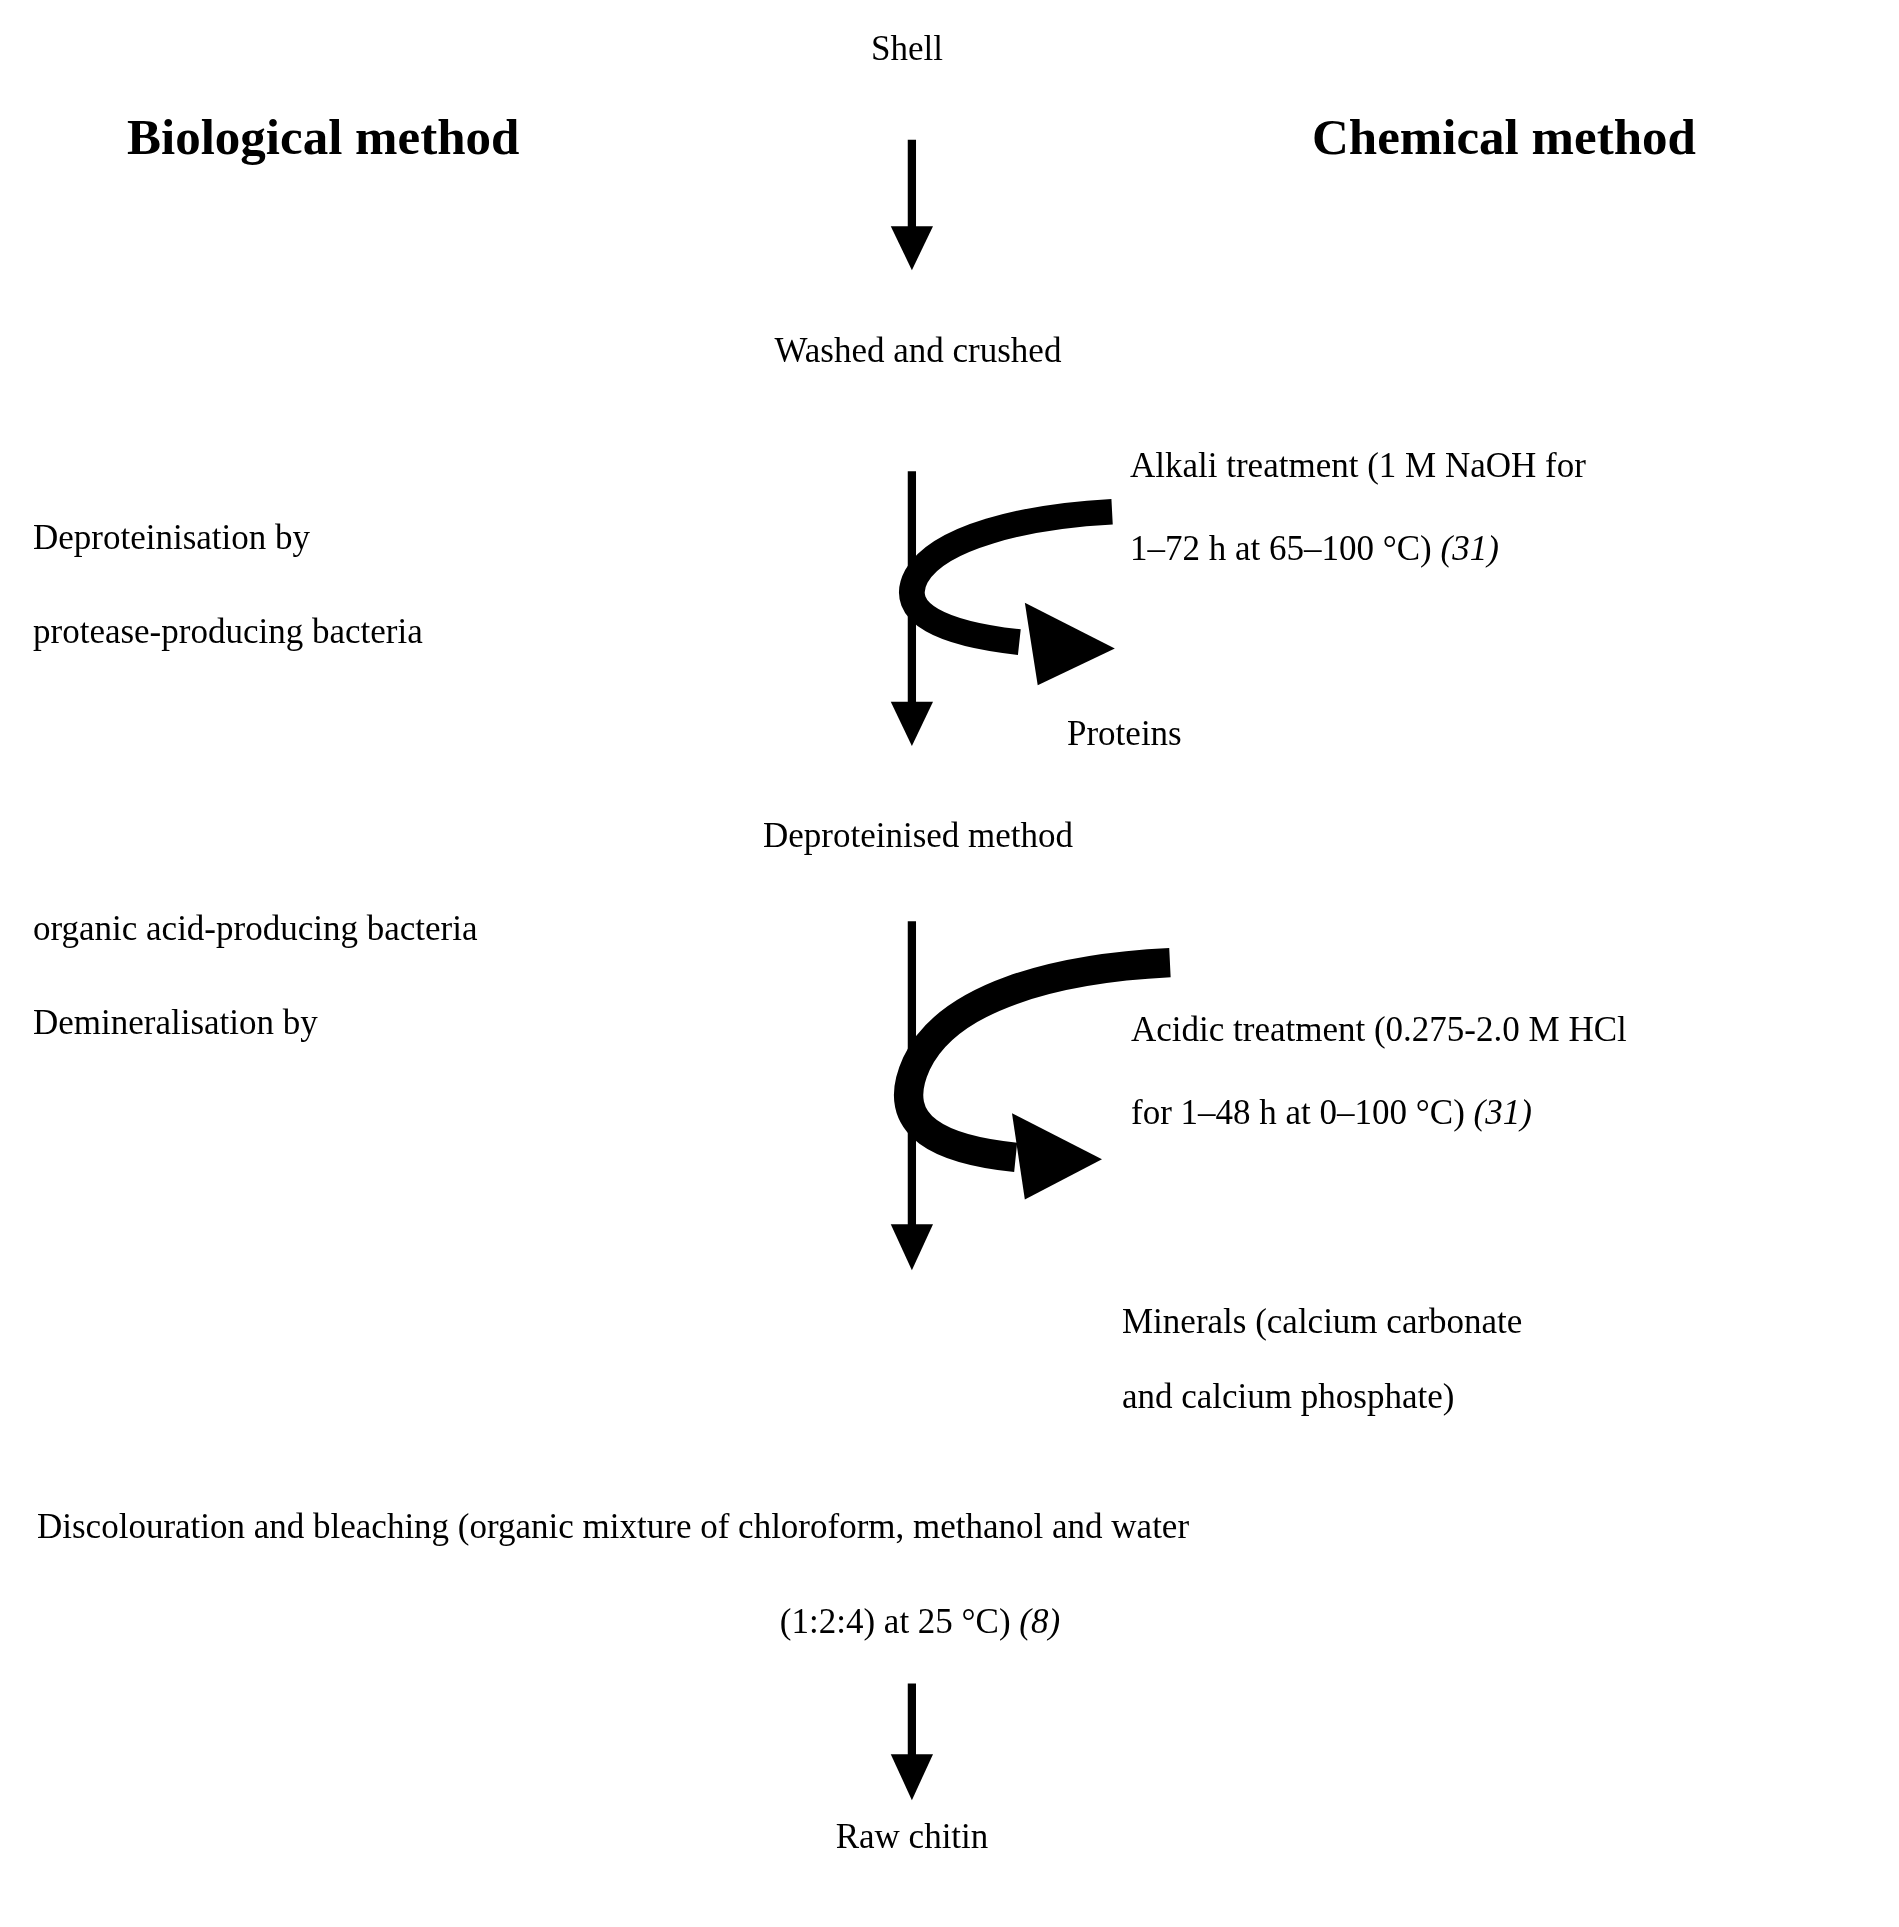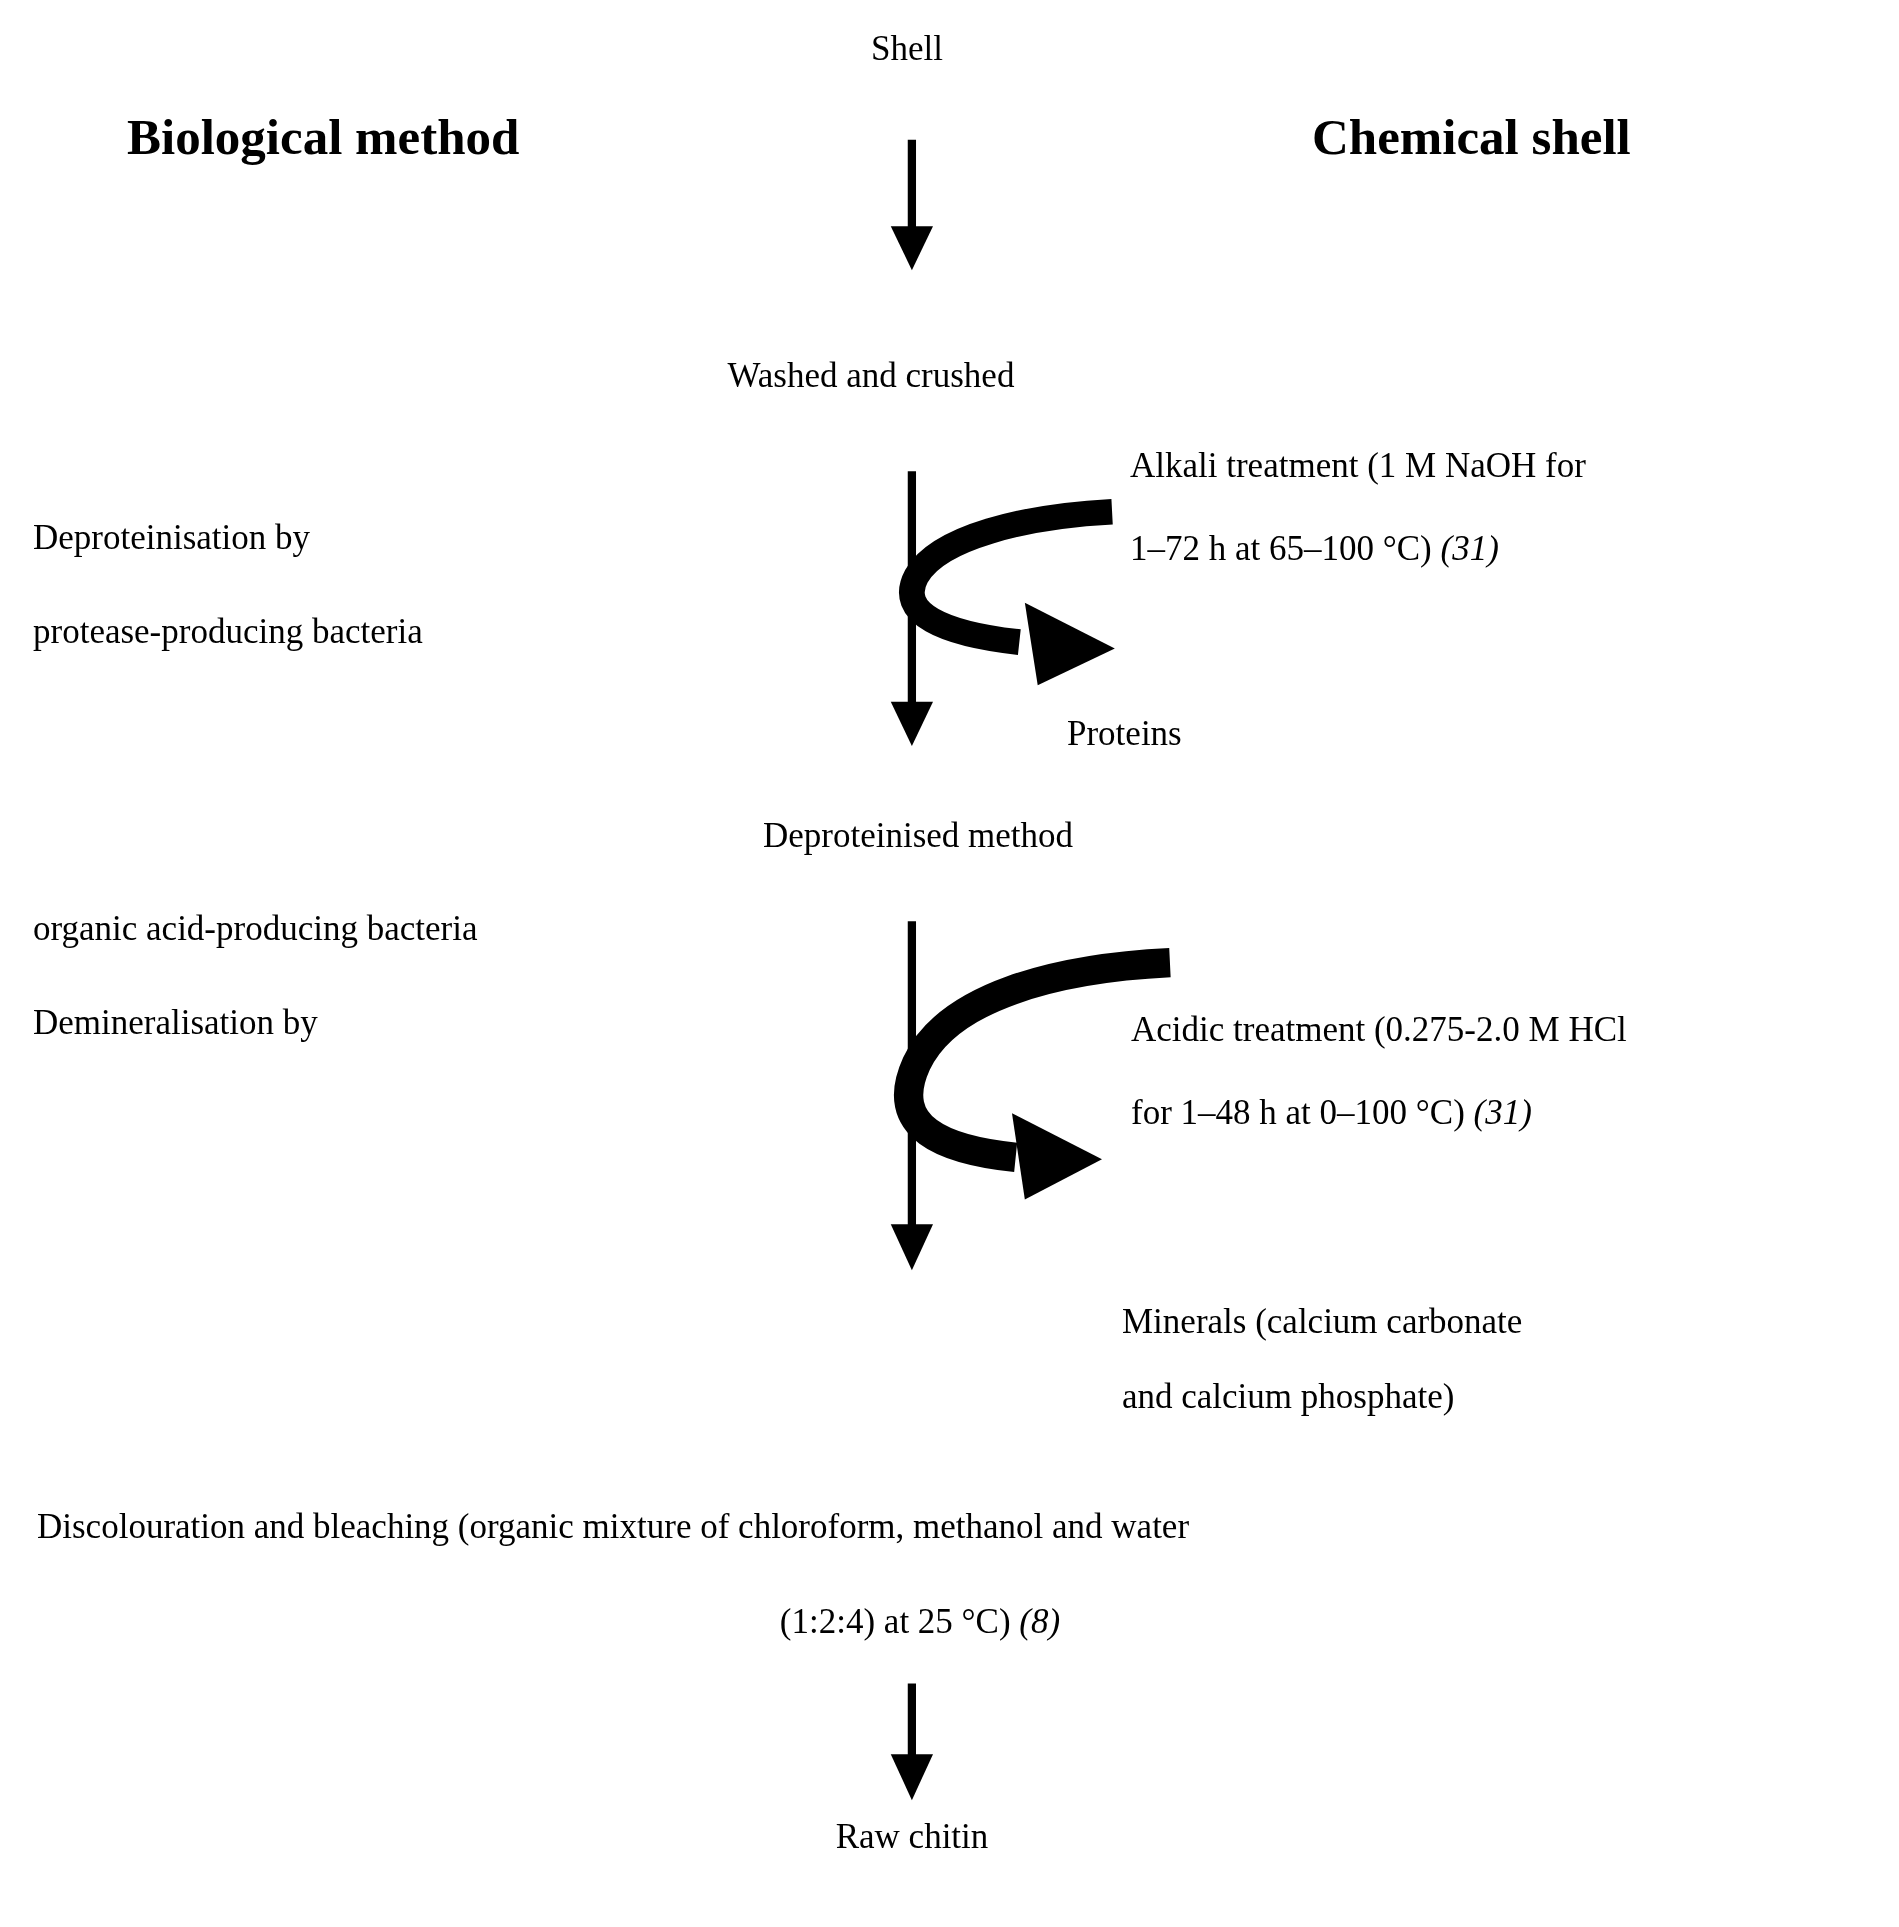--- a/index.html
+++ b/index.html
@@ -53,23 +53,23 @@
   <g>
     <line class="stroke-line" x1="993" y1="1833" x2="993" y2="1914" stroke-width="9"></line>
     <polygon class="fill-ink" points="970,1910 1016,1910 993,1960"></polygon>
   </g>
 </svg>
 
 <div class="t center" style="left:907px;top:18.4px;">Shell</div>
 
 <div class="t bold" style="left:127px;top:106px;">Biological method</div>
 
-<div class="t bold" style="left:1312px;top:106px;">Chemical shell</div>
+<div class="t bold" style="left:1312px;top:106px;">Chemical method</div>
 
-<div class="t center" style="left:871px;top:320px;margin-top:25px;">Washed and crushed</div>
+<div class="t center" style="left:918px;top:320px;">Washed and crushed</div>
 
 <div class="t lh102" style="left:33px;top:491px;">
   <div>Deproteinisation by</div>
   <div>protease-producing bacteria</div>
 </div>
 
 <div class="t lh90" style="left:1130px;top:424px;">
   <div>Alkali treatment (1 M NaOH for</div>
   <div>
     <span>1–72 h at 65–100 °C)</span>

